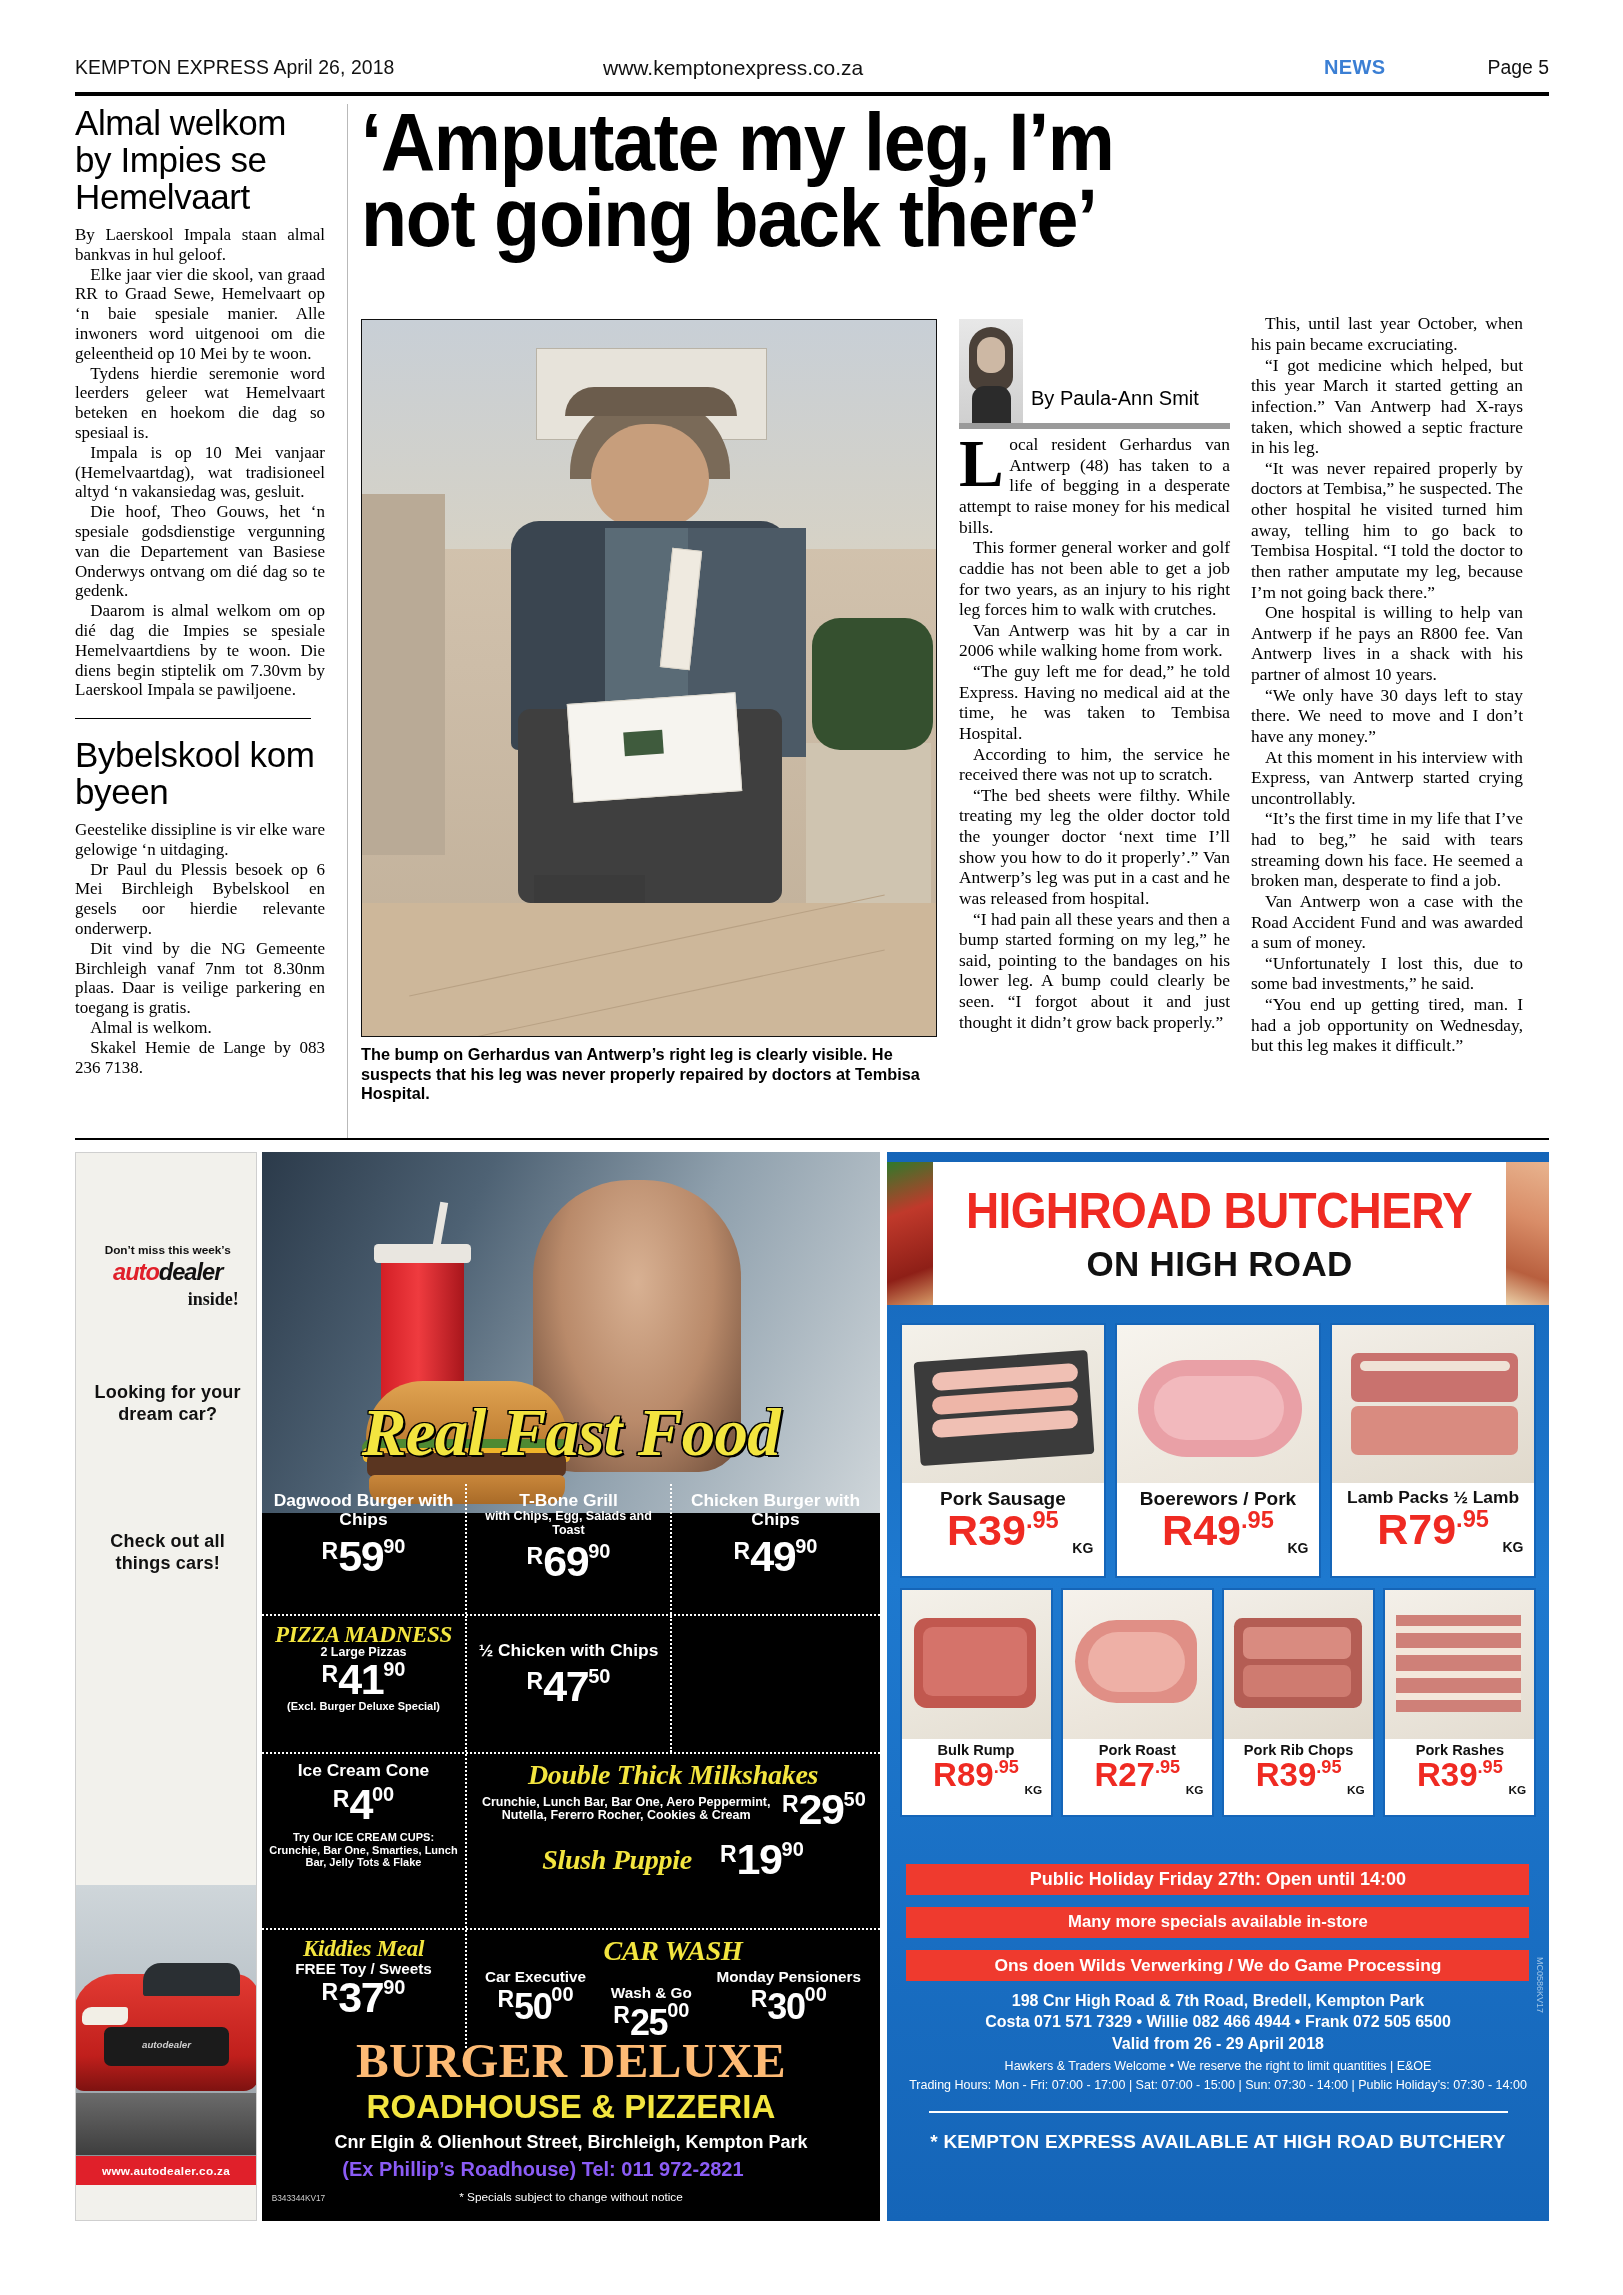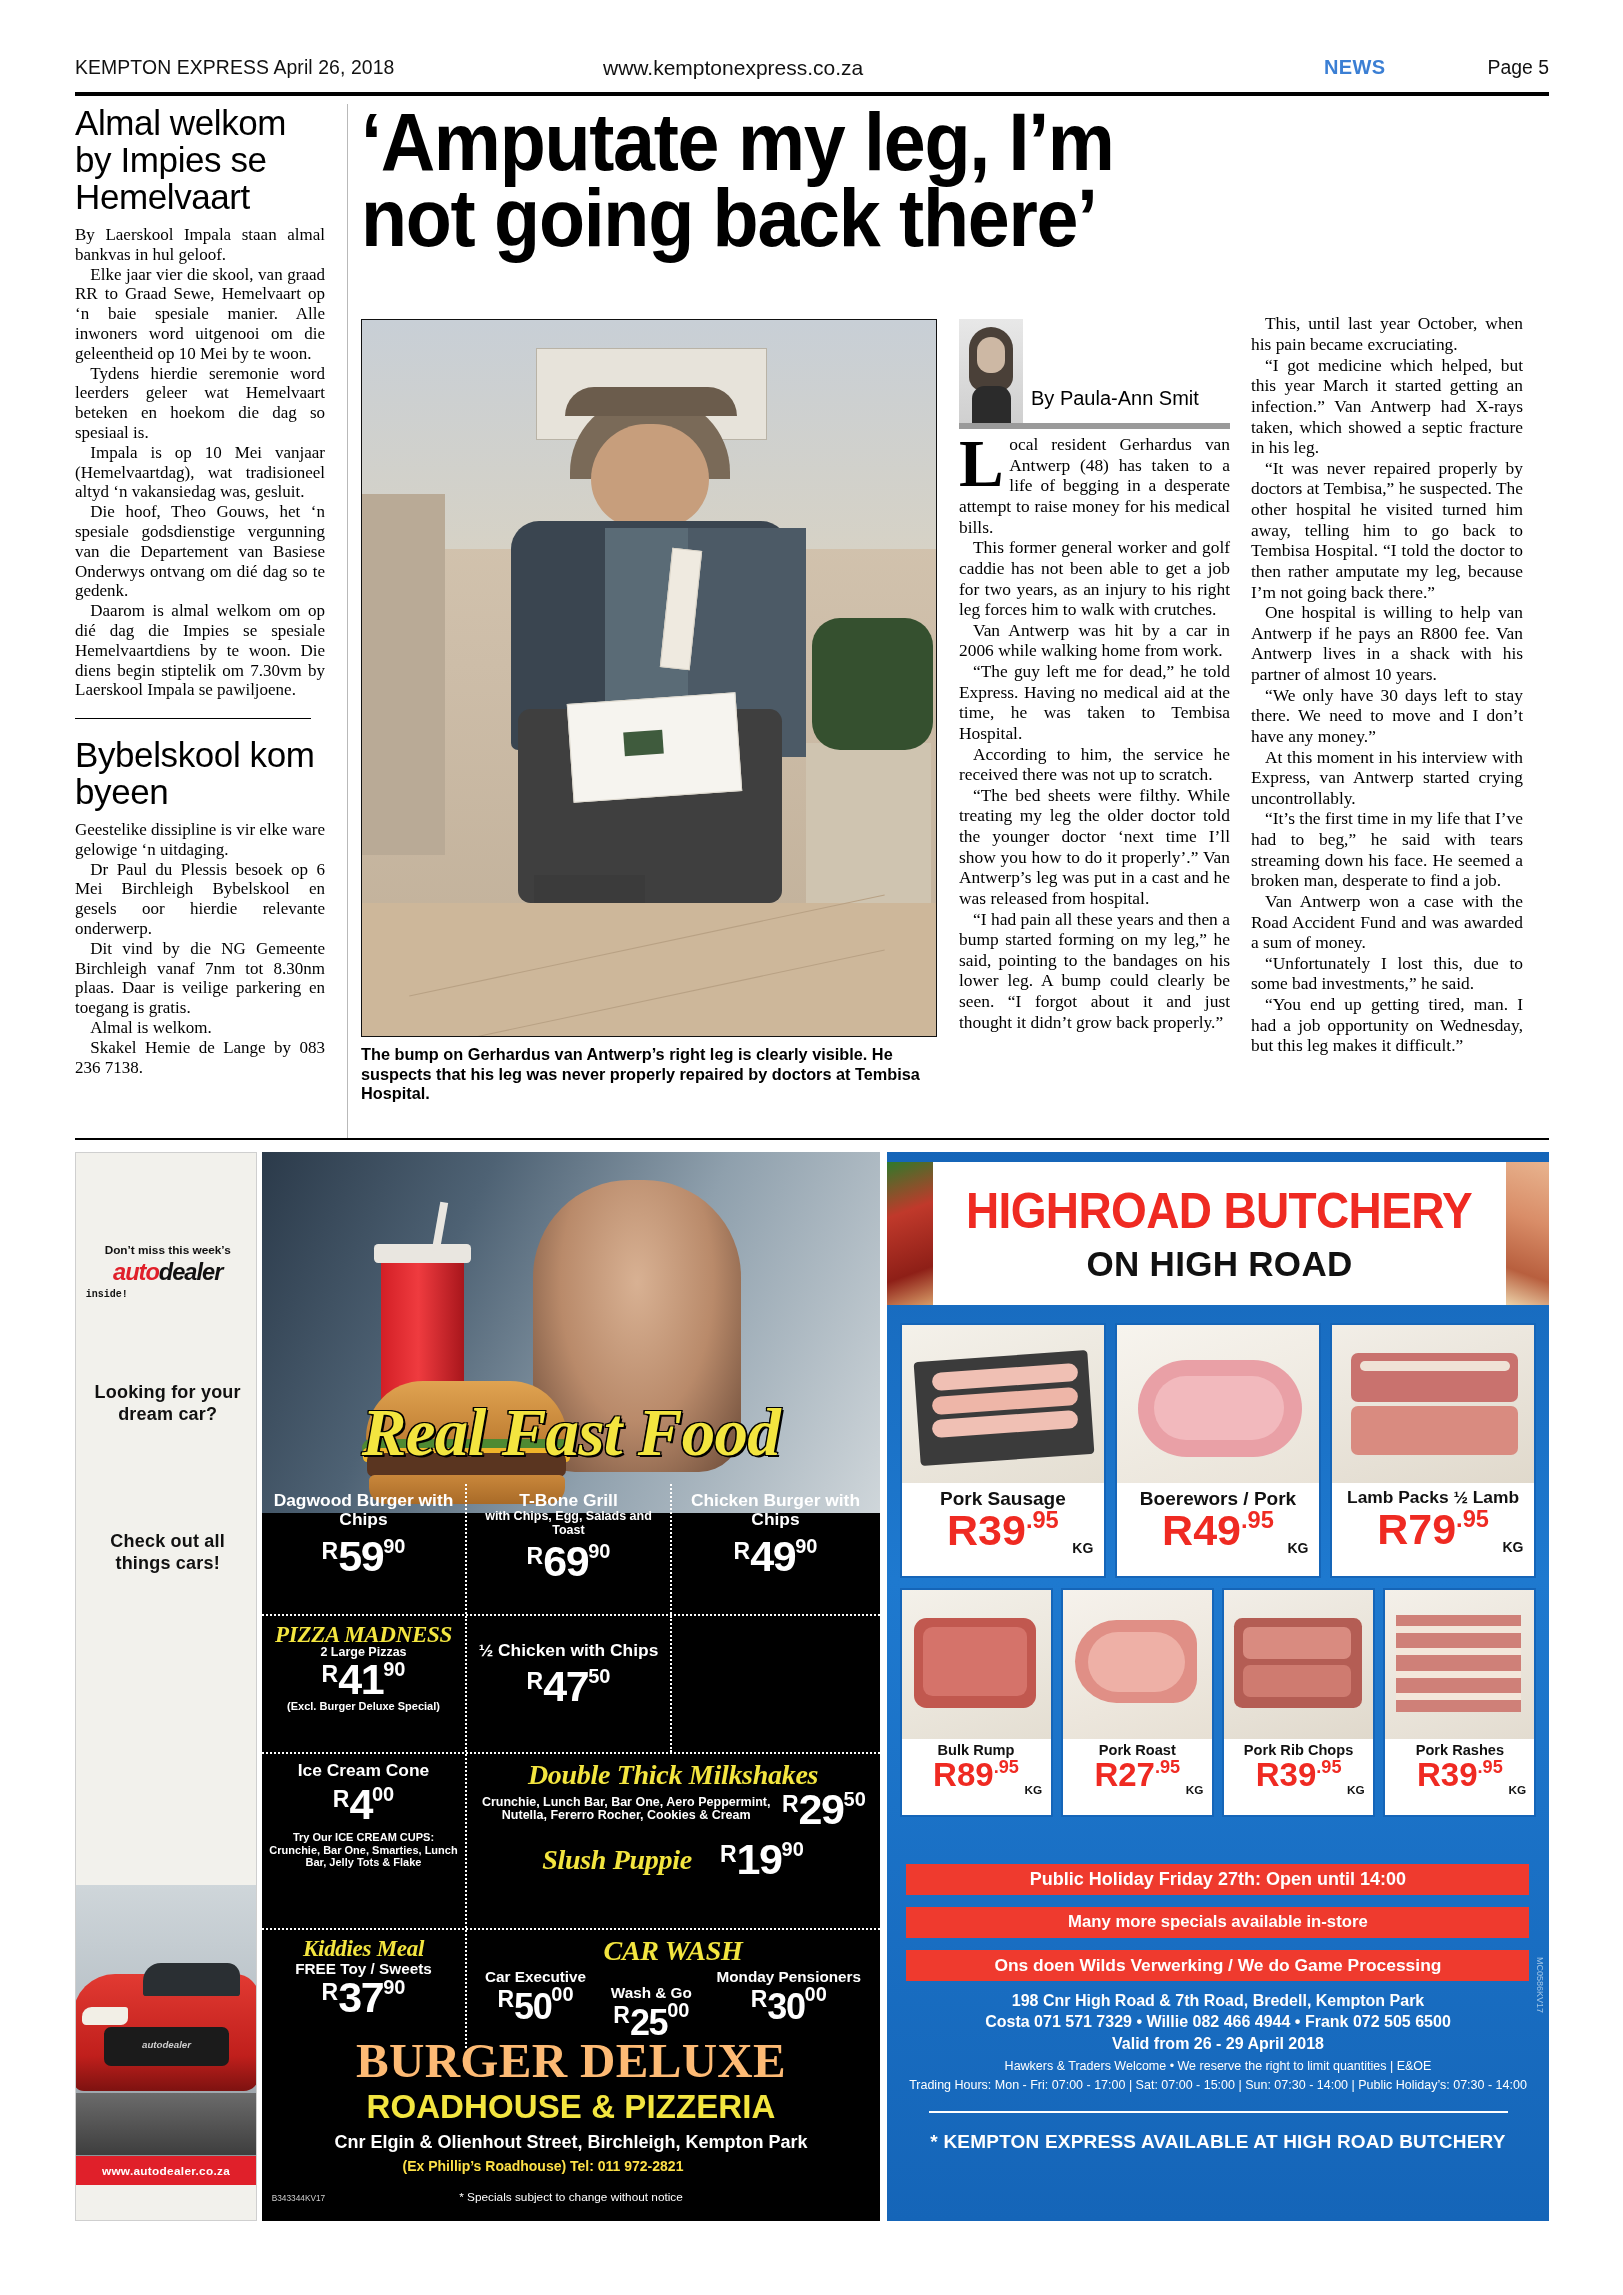--- a/index.html
+++ b/index.html
@@ -59,22 +59,22 @@
             background:linear-gradient(180deg,#1565b8 0%,#1e79cf 40%,#1565b8 100%);overflow:hidden;}
 
   
   .ad-dm{position:absolute;left:9.7px;top:90px;width:164px;text-align:center;
          font-family:"Liberation Sans",sans-serif;font-size:11.8px;font-weight:bold;color:#111;}
   .ad-logo{position:absolute;left:9.7px;top:106px;width:164px;text-align:center;
            font-family:"Liberation Sans",sans-serif;font-size:23.6px;font-weight:bold;
            font-style:italic;letter-spacing:-1px;}
   .ad-logo .a{color:#e0202a;}
   .ad-logo .d{color:#111;}
-  .ad-inside{position:absolute;left:9.7px;top:136px;width:164px;text-align:left;padding-right:11px;
-             box-sizing:border-box;font-family:Liberation Mono, monospace;font-size:10px;font-weight:bold;color:#111;}
+  .ad-inside{position:absolute;left:9.7px;top:136px;width:164px;text-align:right;padding-right:11px;
+             box-sizing:border-box;font-family:Liberation Serif, serif;font-size:18px;font-weight:bold;color:#111;}
   .ad-q1{position:absolute;left:9.7px;top:229px;width:164px;text-align:center;
          font-family:"Liberation Sans",sans-serif;font-size:18px;font-weight:bold;line-height:1.22;color:#111;letter-spacing:0.2px;}
   .ad-q2{position:absolute;left:9.7px;top:378px;width:164px;text-align:center;
          font-family:"Liberation Sans",sans-serif;font-size:18px;font-weight:bold;line-height:1.22;color:#111;letter-spacing:0.2px;}
   .ad-car{position:absolute;left:0;top:732px;width:180px;height:271px;overflow:hidden;
           background:linear-gradient(180deg,#cfd6da 0%,#b9c2c8 45%,#8e949a 100%);}
   .carbody{position:absolute;left:-2.8px;top:89px;width:186px;height:117px;
            background:linear-gradient(180deg,#e23a32 0%,#c01f1c 70%,#7d1210 100%);
            border-radius:42px 23.6px 15.3px 11px;}
   .cargrill{position:absolute;left:28px;top:142px;width:125px;height:39px;background:#1b1b1b;border-radius:7px;}
@@ -129,21 +129,21 @@
   .mprice .c{font-size:20px;vertical-align:18px;}
   .mnote{font-size:11px;font-weight:bold;line-height:1.12;}
 
   .bd-name{position:absolute;left:0;top:880px;width:618px;text-align:center;
            font-family:"Liberation Serif",serif;font-weight:bold;font-size:49px;color:#fdba74;letter-spacing:0.3px;}
   .bd-sub{position:absolute;left:0;top:936px;width:618px;text-align:center;
           font-family:"Liberation Sans",sans-serif;font-weight:bold;font-size:33px;color:#f3e53f;letter-spacing:0.1px;}
   .bd-addr{position:absolute;left:0;top:980px;width:618px;text-align:center;
            font-family:"Liberation Sans",sans-serif;font-weight:bold;font-size:18px;color:#fff;}
   .bd-addr2{position:absolute;left:0;top:1006px;width:562px;text-align:center;
-            font-family:"Liberation Sans",sans-serif;font-weight:bold;font-size:14px;color:#fde047;}
+            font-family:"Liberation Sans",sans-serif;font-weight:bold;font-size:20px;color:#8b5cf6;}
   .bd-disc{position:absolute;left:0;top:1038px;width:618px;text-align:center;
            font-family:"Liberation Sans",sans-serif;font-size:11.8px;color:#fff;}
   .bd-code{position:absolute;left:9.7px;top:1041px;font-family:"Liberation Sans",sans-serif;font-size:8.3px;color:#cfcfcf;}
 
   
   .bt-hdr{position:absolute;left:46px;top:9.7px;width:573px;height:143px;background:#fff;
           display:flex;flex-direction:column;align-items:center;justify-content:center;}
   .bt-t1{font-family:"Liberation Sans Narrow","Liberation Sans",sans-serif;font-weight:bold;
          font-size:50px;color:#ef2a22;letter-spacing:-0.7px;transform:scaleX(.92);}
   .bt-t2{font-family:"Liberation Sans",sans-serif;font-weight:bold;font-size:35px;color:#111;letter-spacing:0.3px;margin-top:4.2px;}

